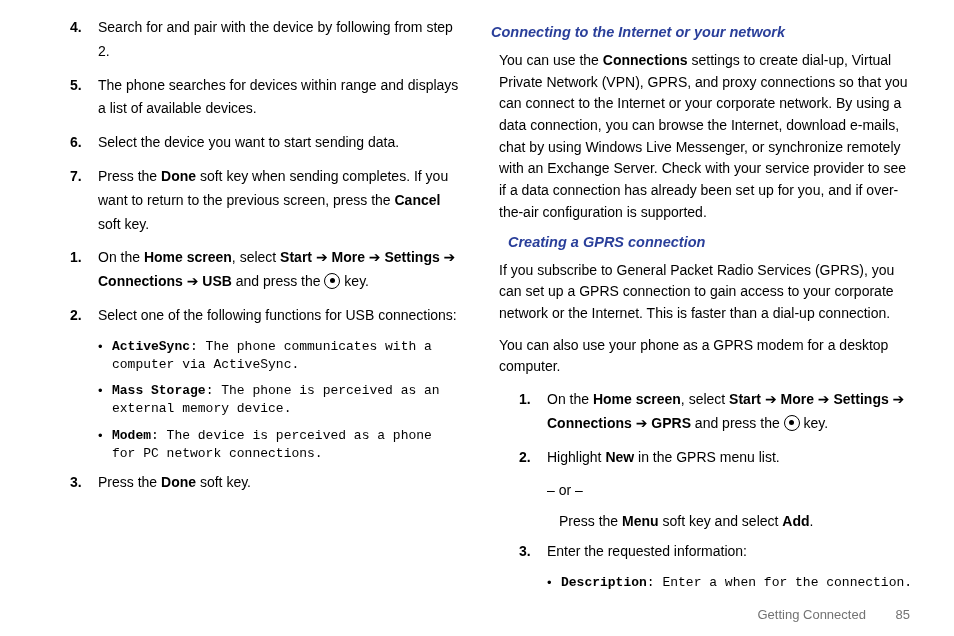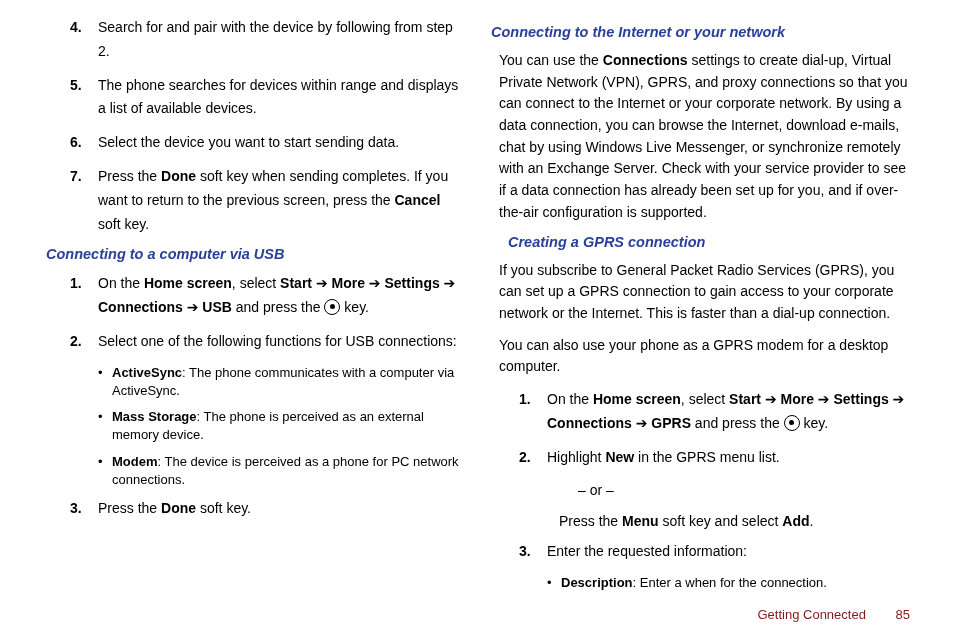--- a/index.html
+++ b/index.html
@@ -49,21 +49,21 @@
     margin-left: 58px;
     margin-bottom: 8px;
     font-size: 13px;
     line-height: 1.4;
     font-stretch: condensed;
   }
   .bullet-item .dot {
     width: 14px;
     flex-shrink: 0;
   }
-  .bullet-item .btxt { flex: 1; }
+  .bullet-item .btxt { flex: 1; font-family: Liberation Mono, monospace; }
   b { font-weight: bold; }
   .arrow { font-family: Arial; }
   .keyicon {
     display: inline-block;
     width: 16px; height: 16px;
     border: 1.5px solid #000;
     border-radius: 50%;
     vertical-align: -3px;
     position: relative;
   }
@@ -73,21 +73,21 @@
     left: 4.2px; top: 4.2px;
     width: 5px; height: 5px;
     background: #000;
     border-radius: 50%;
   }
   .footer {
     position: absolute;
     bottom: 14px;
     right: 44px;
     font-size: 13px;
-    color: #7f1d1d;
+    color: #737373;
   }
   .footer .pn { margin-left: 26px; }
   .sub-line {
     font-size: 14px;
     line-height: 1.6;
     margin-left: 62px;
     margin-bottom: 8px;
   }
 </style>
 </head>
@@ -108,21 +108,20 @@
       <div class="num">6.</div>
       <div class="txt">Select the device you want to start sending data.</div>
     </div>
     <div class="num-item" style="margin-left:30px">
       <div class="num">7.</div>
       <div class="txt">
         <span>Press the </span><b>Done</b><span> soft key when sending completes. If you want to return to the previous screen, press the </span><b>Cancel</b><span> soft key.</span>
       </div>
     </div>
 
-    <div class="sect-head">Connecting to a computer via USB</div>
 
     <div class="num-item" style="margin-left:30px">
       <div class="num">1.</div>
       <div class="txt">
         <span>On the </span><b>Home screen</b><span>, select </span><b>Start</b><span class="arrow"> ➔ </span><b>More</b><span class="arrow"> ➔ </span><b>Settings</b><span class="arrow"> ➔ </span><b>Connections</b><span class="arrow"> ➔ </span><b>USB</b><span> and press the </span><span class="keyicon"></span><span> key.</span>
       </div>
     </div>
 
     <div class="num-item" style="margin-left:30px">
       <div class="num">2.</div>
@@ -163,21 +162,21 @@
       <div class="num">1.</div>
       <div class="txt">
         <span>On the </span><b>Home screen</b><span>, select </span><b>Start</b><span class="arrow"> ➔ </span><b>More</b><span class="arrow"> ➔ </span><b>Settings</b><span class="arrow"> ➔ </span><b>Connections</b><span class="arrow"> ➔ </span><b>GPRS</b><span> and press the </span><span class="keyicon"></span><span> key.</span>
       </div>
     </div>
 
     <div class="num-item" style="margin-left:28px">
       <div class="num">2.</div>
       <div class="txt"><span>Highlight </span><b>New</b><span> in the GPRS menu list.</span></div>
     </div>
-    <div class="sub-line" style="margin-left:87px">– or –</div>
+    <div class="sub-line" style="margin-left:56px">– or –</div>
     <div class="sub-line" style="margin-left:68px">
       <span>Press the </span><b>Menu</b><span> soft key and select </span><b>Add</b><span>.</span>
     </div>
 
     <div class="num-item" style="margin-left:28px">
       <div class="num">3.</div>
       <div class="txt">Enter the requested information:</div>
     </div>
     <div class="bullet-item" style="margin-left:56px">
       <div class="dot">•</div>

